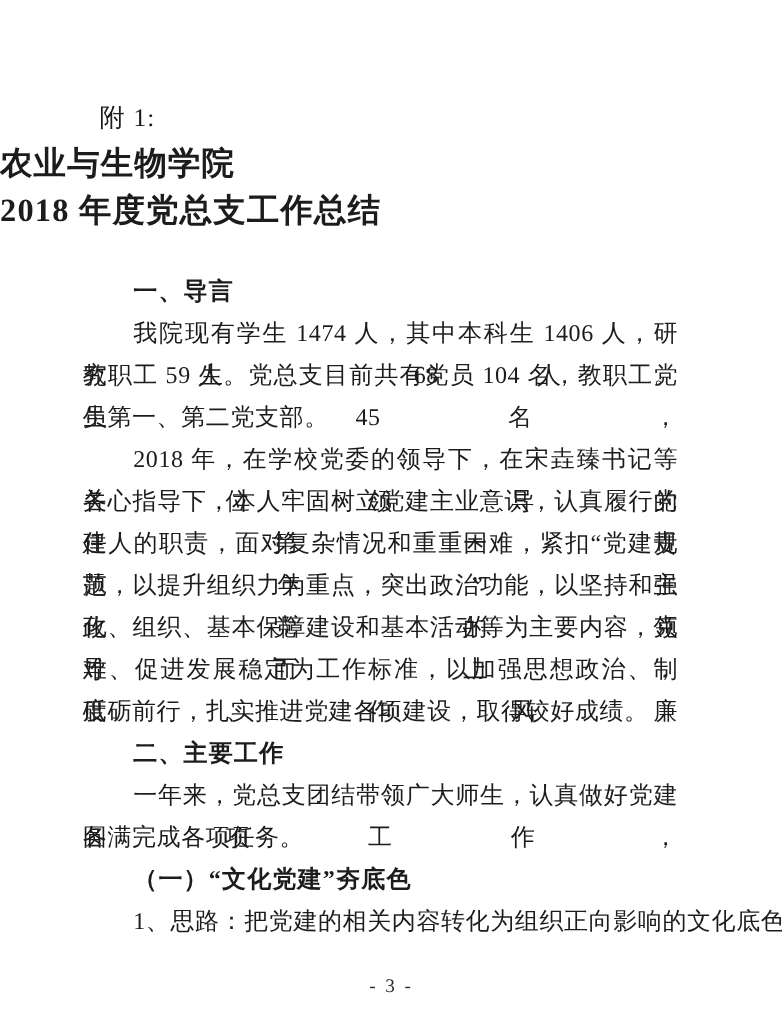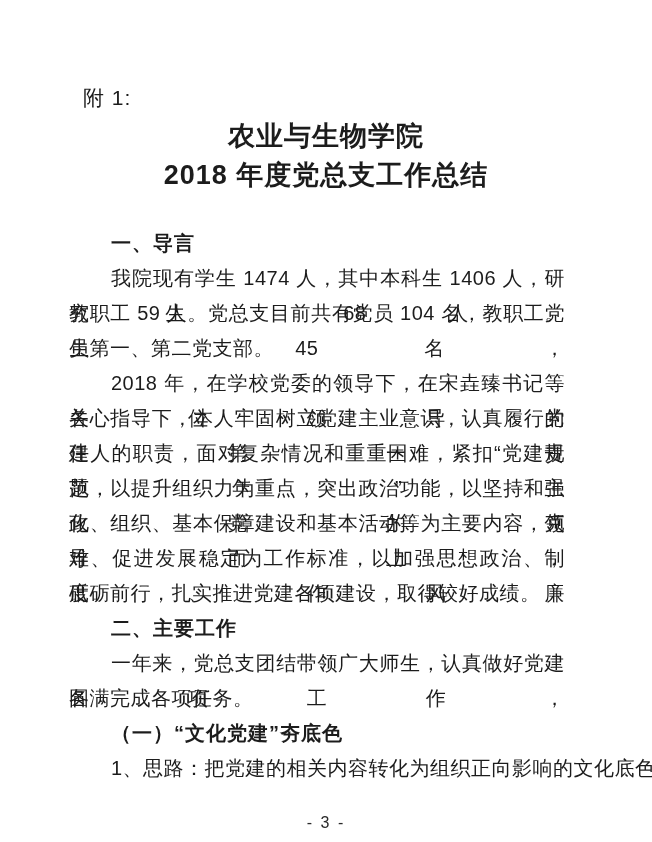--- a/index.html
+++ b/index.html
@@ -6,38 +6,37 @@
     margin: 0;
     padding: 0;
     background: #ffffff;
   }
   #page {
     position: relative;
     width: 652px;
     height: 842px;
     background: #ffffff;
     overflow: hidden;
-    font-family: Liberation Sans, sans-serif;
+    font-family: Liberation Serif, serif;
     color: #1c1c1c;
   }
   #attachment-label {
     position: absolute;
     left: 83px;
     top: 84px;
     font-size: 21px;
     line-height: 28px;
     letter-spacing: 1px;
     white-space: pre;
   }
   #title-block {
     position: absolute;
     left: 0;
     top: 117px;
     width: 652px;
-    text-align: center;
   }
   .title-line {
     font-size: 27px;
     line-height: 39px;
     font-weight: 700;
     letter-spacing: 1px;
   }
   #body-block {
     position: absolute;
     left: 69px;

